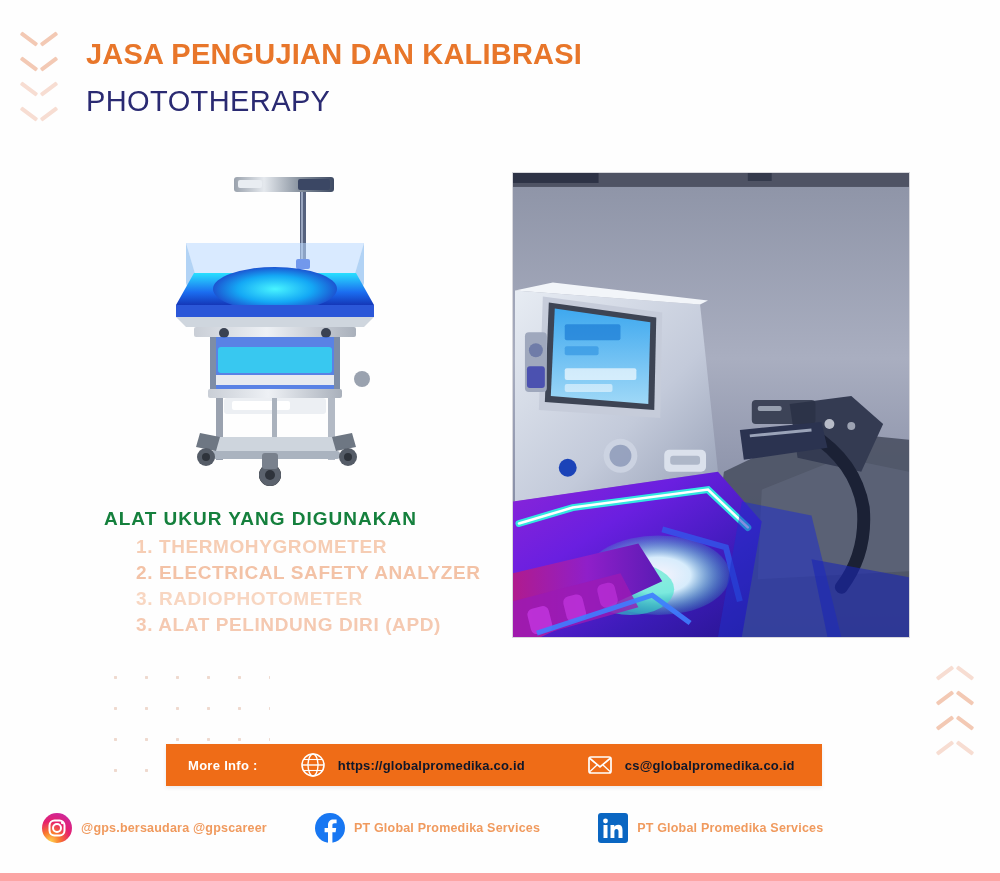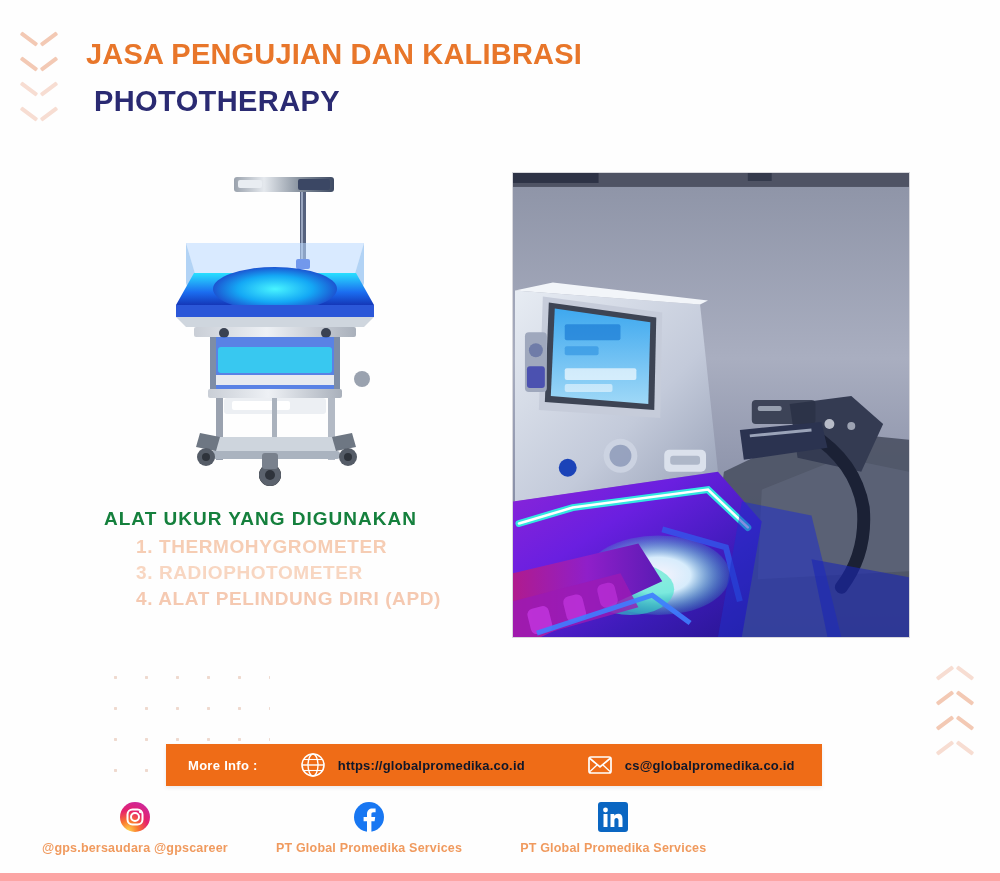--- a/index.html
+++ b/index.html
@@ -42,25 +42,24 @@
   
   .title {
     position: absolute; left: 86px; top: 38px;
     font-size: 29px; font-weight: bold;
     letter-spacing: 0.2px;
     color: #e8762a;
     white-space: nowrap;
   }
   .subtitle {
     position: absolute; left: 86px; top: 85px;
-    font-size: 29px; font-weight: bold;
+    font-size: 29px; font-weight: normal;
     letter-spacing: 0.4px;
     color: #2a2a72;
     white-space: nowrap;
-    margin-left: 8px;
   }
 
   
   .illus {
     position: absolute; left: 150px; top: 165px;
     width: 250px; height: 330px;
   }
 
   
   .photo {
@@ -122,21 +121,21 @@
   }
   .cb-ico { width: 26px; height: 26px; flex: 0 0 26px; }
   .cb-ico svg { display: block; width: 26px; height: 26px; }
 
   
   .social {
     position: absolute; left: 42px; top: 806px;
     width: 920px; height: 44px;
     display: flex; align-items: center;
   }
-  .soc { display: flex; align-items: center; gap: 9px; flex-direction: column; }
+  .soc { display: flex; align-items: center; gap: 9px; }
   .soc.fb { margin-left: 48px; }
   .soc.li { margin-left: 58px; }
   .soc-ico { width: 30px; height: 30px; flex: 0 0 30px; }
   .soc-ico svg { display: block; width: 30px; height: 30px; }
   .soc-text {
     font-size: 12.5px; font-weight: bold;
     color: #f09a5e; letter-spacing: 0.2px;
     white-space: nowrap;
   }
 </style>
@@ -333,22 +332,23 @@
       <path d="M150 358 L214 376 L228 430" stroke="#2f5ff0" stroke-width="6" fill="none" opacity="0.7"></path>
 
       <path d="M230 330 L300 344 L330 466 L206 466 Z" fill="#2130c8" opacity="0.55"></path>
       <path d="M300 388 L398 406 L398 466 L316 466 Z" fill="#1b27b4" opacity="0.6"></path>
     </svg>
   </div>
 
   <div class="tools">
     <div class="tools-title">ALAT UKUR YANG DIGUNAKAN</div>
     <div class="tool-item t1">1. THERMOHYGROMETER</div>
+    <div class="tool-item t2">2. ELECTRICAL SAFETY ANALYZER</div>
     <div class="tool-item t3">3. RADIOPHOTOMETER</div>
-    <div class="tool-item t4">4. ALAT PELINDUNG DIRI (APD)</div>
+    <div class="tool-item t4">3. ALAT PELINDUNG DIRI (APD)</div>
   </div>
 
   <div class="dotgrid"></div>
 
   <div class="contactbar">
     <span class="cb-label">More Info :</span>
 
     <span class="cb-chunk">
       <span class="cb-ico">
         <svg viewBox="0 0 26 26" xmlns="http://www.w3.org/2000/svg">

